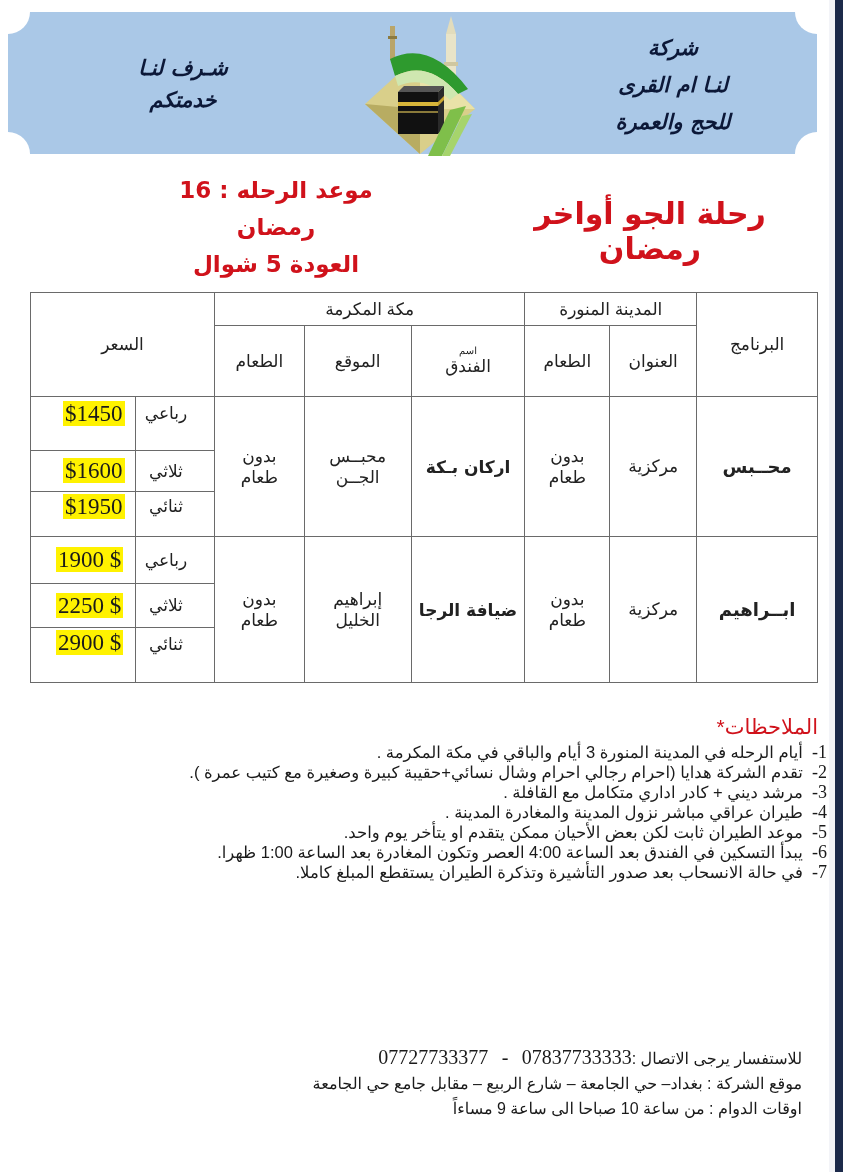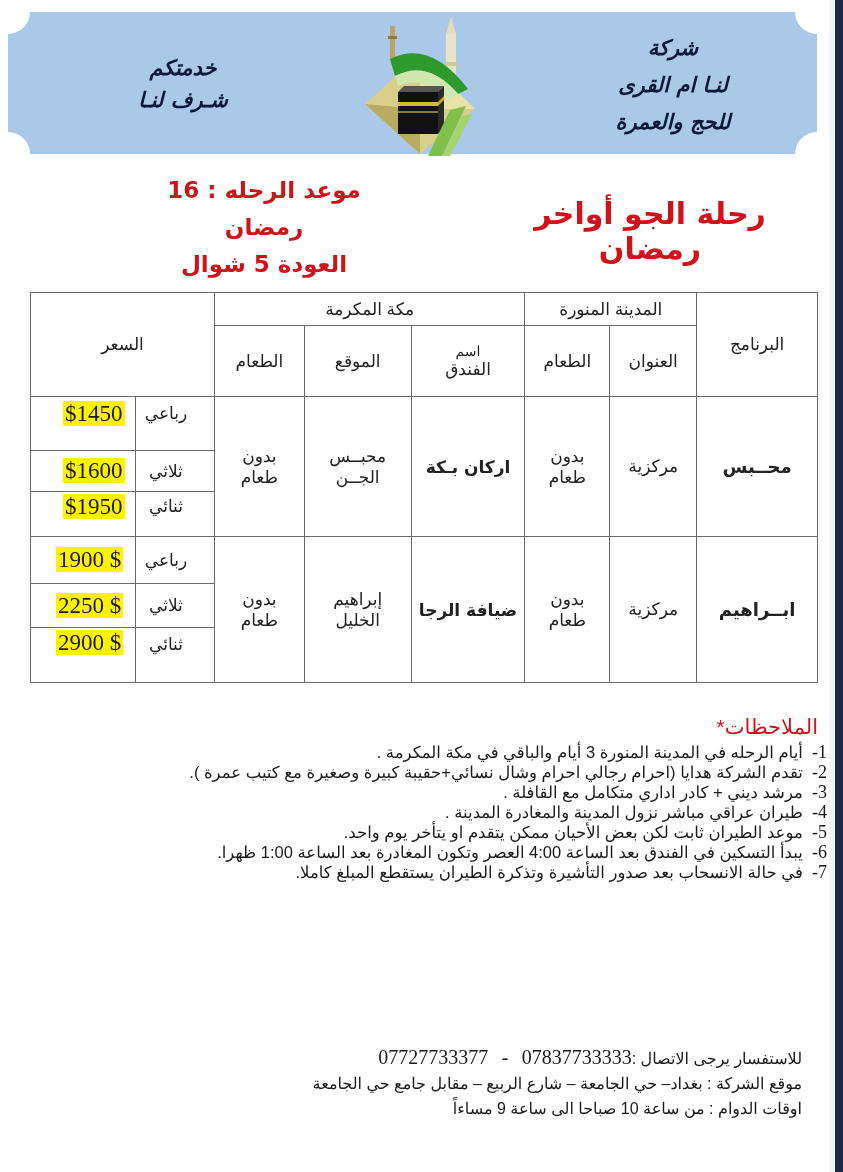--- a/index.html
+++ b/index.html
@@ -15,21 +15,21 @@
   .banner-text{position:absolute;font-weight:bold;color:#0c1838;text-align:center;direction:rtl;font-family:"DejaVu Sans",sans-serif;}
   .company{left:560px;top:18px;width:210px;font-size:21px;line-height:37px;}
   .slogan{left:110px;top:40px;width:130px;font-size:21px;line-height:32px;}
 
   
   .logo{position:absolute;left:350px;top:14px;width:140px;height:142px;}
 
   
   .title-red{position:absolute;color:#d0121b;font-weight:bold;direction:rtl;text-align:center;font-family:"DejaVu Sans",sans-serif;}
   .trip-title{left:480px;top:196px;width:340px;font-size:30px;}
-  .trip-date{left:134px;top:172px;width:260px;font-size:23px;line-height:37px;}
+  .trip-date{left:146px;top:172px;width:260px;font-size:23px;line-height:37px;}
 
   
   table.prices{position:absolute;left:30px;top:292px;width:788px;height:390px;border-collapse:collapse;direction:rtl;font-family:"Liberation Sans",sans-serif;}
   table.prices td{border:1px solid #6a6a6a;text-align:center;vertical-align:middle;font-size:17px;color:#222;padding:0;}
   .hdr{font-size:16px;color:#333;}
   .red{color:#d0121b;font-weight:bold;font-family:"DejaVu Sans",sans-serif;font-size:16px;}
   .price{font-family:"Liberation Serif",serif;font-size:23px;background:#fff200;padding:0 2px;color:#1a1a1a;}
   td.price-cell{text-align:left !important;padding-left:32px !important;}
   td.type-cell{text-align:left;padding-right:18px !important;}
 
@@ -55,22 +55,22 @@
   <div class="corner bl"></div>
   <div class="corner br"></div>
 
   <div class="banner-text company">
     <div>شركة</div>
     <div>لنـا ام القرى</div>
     <div>للحج والعمرة</div>
   </div>
 
   <div class="banner-text slogan">
+    <div>شـرف لنـا</div>
     <div>خدمتكم</div>
-    <div>شـرف لنـا</div>
   </div>
 </div>
 
 <div class="logo">
   <svg width="140" height="142" viewBox="0 0 140 142">
 
     <rect x="96" y="20" width="10" height="90" fill="#e9e4c8"></rect>
     <polygon points="96,20 101,2 106,20" fill="#e2dcbc"></polygon>
     <rect x="94" y="48" width="14" height="4" fill="#cfc7a0"></rect>
 
@@ -117,21 +117,21 @@
       <tr style="height:33px">
     <td rowspan="2" class="hdr">البرنامج</td>
     <td colspan="2" class="hdr">المدينة المنورة</td>
     <td colspan="3" class="hdr">مكة المكرمة</td>
     <td colspan="2" rowspan="2" class="hdr">السعر</td>
   </tr>
   <tr style="height:71px">
     <td class="hdr">العنوان</td>
     <td class="hdr">الطعام</td>
     <td class="hdr">
-      <div style="font-size:14px">اسم</div>
+      <div style="font-size:10px">اسم</div>
       <div>الفندق</div>
     </td>
     <td class="hdr">الموقع</td>
     <td class="hdr">الطعام</td>
   </tr>
 
   <tr style="height:54px">
     <td rowspan="3" class="red" style="font-size:18px">محــبس</td>
     <td rowspan="3">مركزية</td>
     <td rowspan="3">

